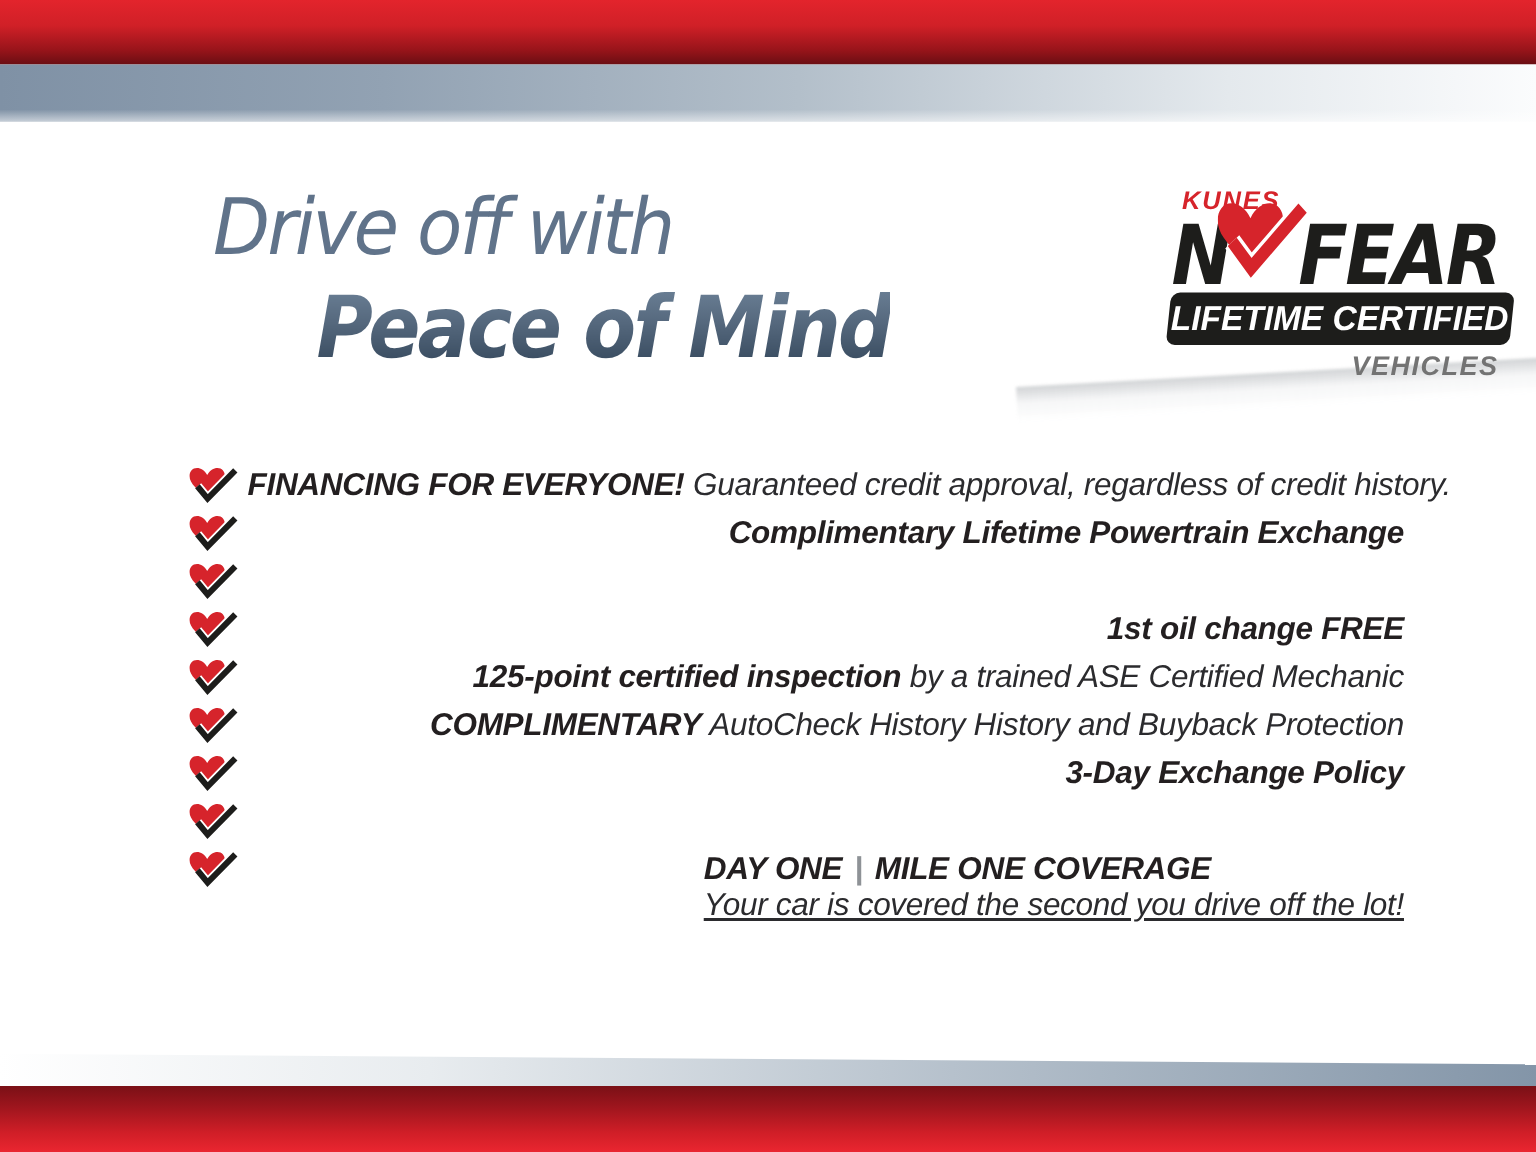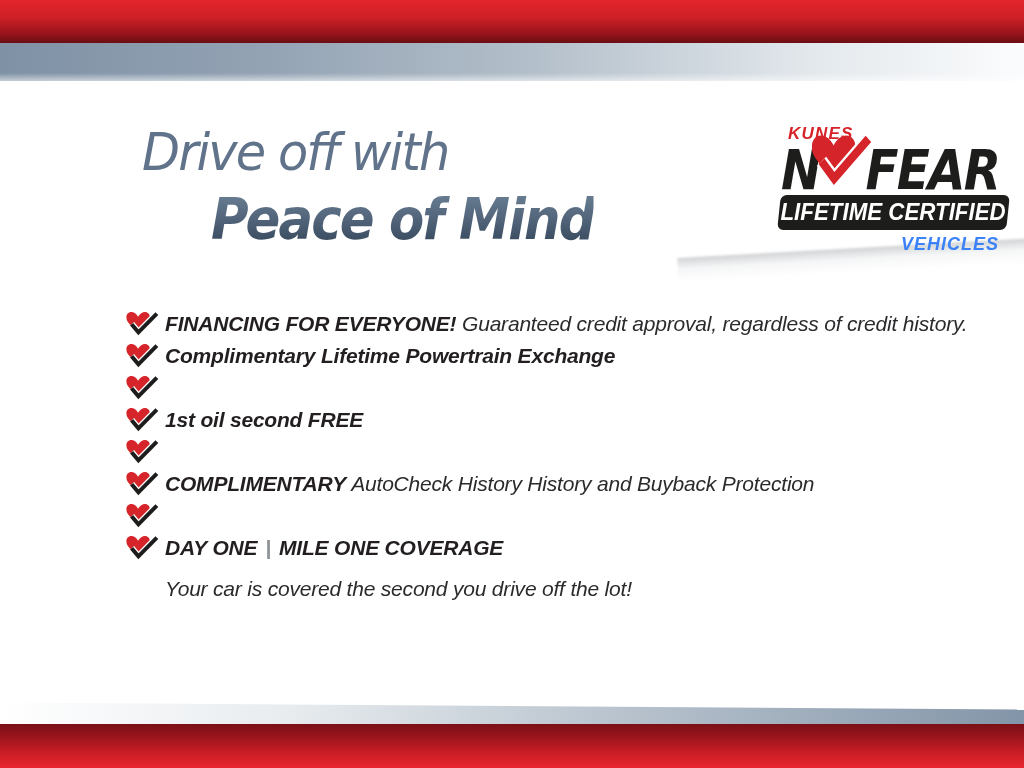--- a/index.html
+++ b/index.html
@@ -36,32 +36,32 @@
     color:#d6242b;letter-spacing:1.2px;}
   .logo-word{position:absolute;left:2px;top:20px;display:flex;align-items:flex-start;
     font:italic 700 55px/1 "DejaVu Sans",sans-serif;color:#1d1d1b;letter-spacing:-2px;
     transform:scaleX(.88);transform-origin:left top;}
   .logo-heart{width:68px;height:60px;margin:-9px -7px 0 -9px;flex:none;}
   .logo-banner{position:absolute;left:0;top:72px;width:229px;height:35px;background:#1d1d1b;
     border-radius:6px;transform:skewX(-6deg);display:flex;align-items:center;justify-content:center;}
   .logo-banner span{font:italic 700 23px/1 "Liberation Sans",sans-serif;color:#fff;
     transform:skewX(6deg) scaleX(.97);white-space:nowrap;}
   .logo-footer{position:absolute;right:12px;top:112px;font:italic 700 18px/1 "Liberation Sans",sans-serif;
-    color:#3b82f6;letter-spacing:1px;}
+    color:#737373;letter-spacing:1px;}
 
   
   .benefits{position:absolute;left:126px;top:311px;width:810px;}
-  .row{display:flex;align-items:flex-start;height:32px;}
+  .row{display:flex;align-items:flex-start;height:32px;justify-content:space-between;}
   .row.tall{height:auto;}
   .hc{width:33px;height:27px;flex:none;margin:1px 6px 0 0;}
   .txt{font:italic 400 21px/22px "Liberation Sans",sans-serif;color:#2b2b2e;
     letter-spacing:-.2px;white-space:nowrap;padding-top:2px;}
   .txt .b{font-weight:700;color:#231f20;}
   .txt .sep{color:#8e9296;font-weight:700;margin:0 8px;}
-  .subline{margin-top:19px;}
+  .subline{margin-top:2px;text-decoration:underline;}
 </style>
 </head>
 <body>
 
 <div id="page">
 
   <div class="band-red-top"></div>
   <div class="band-gray-top"></div>
   <div class="logo-shade"></div>
   <div class="band-gray-bottom"></div>
@@ -114,40 +114,49 @@
           <polyline points="6,14 13.8,23.4 35,1.8" fill="none" stroke="#1d1d1b" stroke-width="4.6"></polyline>
         </svg>
     </div>
 
     <div class="row">
       <svg class="hc" viewBox="0 0 37 31">
           <path fill="#d6242b" d="M13.5,5.4 C11.7,1.9 8.5,0 5.7,0 C2.2,0 0,2.7 0,6.1 C0,12.3 6.2,16 13.5,23.8 C20.8,16 27,12.3 27,6.1 C27,2.7 24.8,0 21.3,0 C18.5,0 15.3,1.9 13.5,5.4 Z"></path>
           <polyline points="6,14 13.8,23.4 35,1.8" fill="none" stroke="#ffffff" stroke-width="7.5"></polyline>
           <polyline points="6,14 13.8,23.4 35,1.8" fill="none" stroke="#1d1d1b" stroke-width="4.6"></polyline>
         </svg>
-      <div class="txt"><span class="b">1st oil second FREE</span><span></span></div>
+      <div class="txt"><span class="b">1st oil change FREE</span><span></span></div>
     </div>
 
     <div class="row">
       <svg class="hc" viewBox="0 0 37 31">
           <path fill="#d6242b" d="M13.5,5.4 C11.7,1.9 8.5,0 5.7,0 C2.2,0 0,2.7 0,6.1 C0,12.3 6.2,16 13.5,23.8 C20.8,16 27,12.3 27,6.1 C27,2.7 24.8,0 21.3,0 C18.5,0 15.3,1.9 13.5,5.4 Z"></path>
           <polyline points="6,14 13.8,23.4 35,1.8" fill="none" stroke="#ffffff" stroke-width="7.5"></polyline>
           <polyline points="6,14 13.8,23.4 35,1.8" fill="none" stroke="#1d1d1b" stroke-width="4.6"></polyline>
         </svg>
+      <div class="txt"><span class="b">125-point certified inspection </span><span>by a trained ASE Certified Mechanic</span></div>
     </div>
 
     <div class="row">
       <svg class="hc" viewBox="0 0 37 31">
           <path fill="#d6242b" d="M13.5,5.4 C11.7,1.9 8.5,0 5.7,0 C2.2,0 0,2.7 0,6.1 C0,12.3 6.2,16 13.5,23.8 C20.8,16 27,12.3 27,6.1 C27,2.7 24.8,0 21.3,0 C18.5,0 15.3,1.9 13.5,5.4 Z"></path>
           <polyline points="6,14 13.8,23.4 35,1.8" fill="none" stroke="#ffffff" stroke-width="7.5"></polyline>
           <polyline points="6,14 13.8,23.4 35,1.8" fill="none" stroke="#1d1d1b" stroke-width="4.6"></polyline>
         </svg>
       <div class="txt"><span class="b">COMPLIMENTARY </span><span>AutoCheck History History and Buyback Protection</span></div>
     </div>
 
+    <div class="row">
+      <svg class="hc" viewBox="0 0 37 31">
+          <path fill="#d6242b" d="M13.5,5.4 C11.7,1.9 8.5,0 5.7,0 C2.2,0 0,2.7 0,6.1 C0,12.3 6.2,16 13.5,23.8 C20.8,16 27,12.3 27,6.1 C27,2.7 24.8,0 21.3,0 C18.5,0 15.3,1.9 13.5,5.4 Z"></path>
+          <polyline points="6,14 13.8,23.4 35,1.8" fill="none" stroke="#ffffff" stroke-width="7.5"></polyline>
+          <polyline points="6,14 13.8,23.4 35,1.8" fill="none" stroke="#1d1d1b" stroke-width="4.6"></polyline>
+        </svg>
+      <div class="txt"><span class="b">3-Day Exchange Policy</span><span></span></div>
+    </div>
 
     <div class="row">
       <svg class="hc" viewBox="0 0 37 31">
           <path fill="#d6242b" d="M13.5,5.4 C11.7,1.9 8.5,0 5.7,0 C2.2,0 0,2.7 0,6.1 C0,12.3 6.2,16 13.5,23.8 C20.8,16 27,12.3 27,6.1 C27,2.7 24.8,0 21.3,0 C18.5,0 15.3,1.9 13.5,5.4 Z"></path>
           <polyline points="6,14 13.8,23.4 35,1.8" fill="none" stroke="#ffffff" stroke-width="7.5"></polyline>
           <polyline points="6,14 13.8,23.4 35,1.8" fill="none" stroke="#1d1d1b" stroke-width="4.6"></polyline>
         </svg>
     </div>
 
     <div class="row tall">

